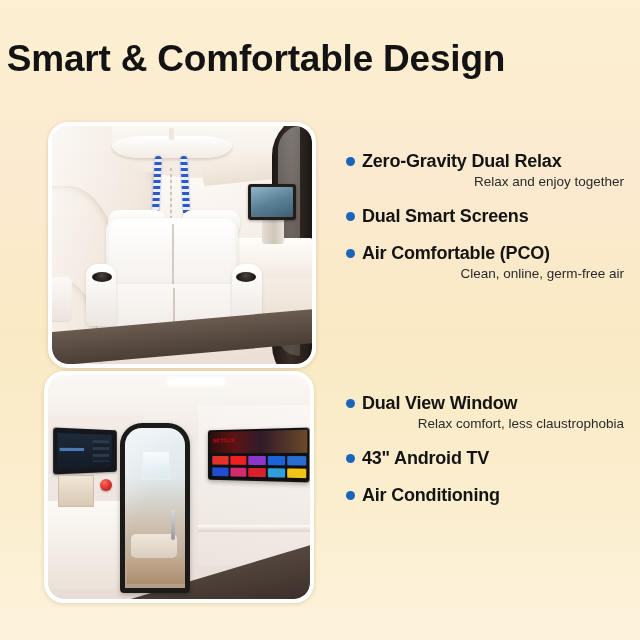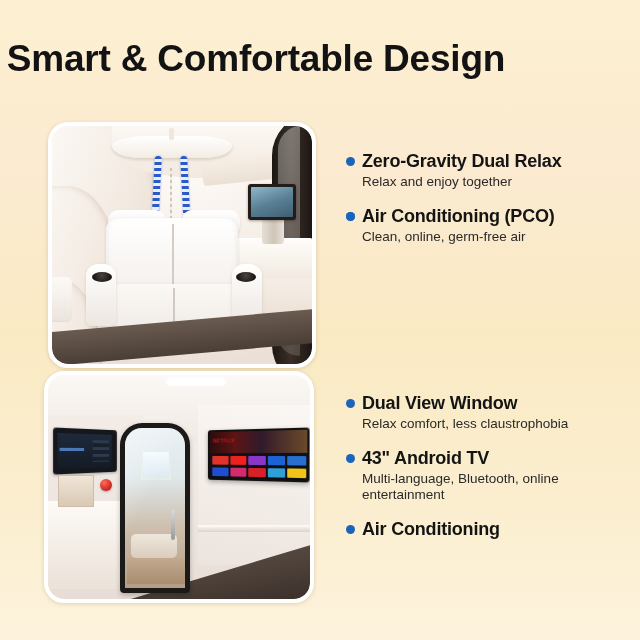--- a/index.html
+++ b/index.html
@@ -502,20 +502,21 @@
     font-weight: bold;
     color: #141414;
     line-height: 22px;
     letter-spacing: -0.2px;
   }
   .feature-desc {
     font-size: 13.5px;
     color: #2a2a2a;
     line-height: 16px;
     margin-top: 2px;
+    text-align: right;
   }
 </style>
 </head>
 <body>
 
 <div id="page">
 
   <div class="page-title">Smart &amp; Comfortable Design</div>
 
   <div class="photo-card" id="card-seats">
@@ -610,38 +611,38 @@
   </div>
 
   <div class="feature-list" id="list-top">
     <div class="feature-item">
       <span class="bullet"></span>
       <div class="feature-title">Zero-Gravity Dual Relax</div>
       <div class="feature-desc">Relax and enjoy together</div>
     </div>
     <div class="feature-item">
       <span class="bullet"></span>
+      <div class="feature-title">Dual Smart Screens</div>
     </div>
     <div class="feature-item">
       <span class="bullet"></span>
-      <div class="feature-title">Air Conditioning (PCO)</div>
+      <div class="feature-title">Air Comfortable (PCO)</div>
       <div class="feature-desc">Clean, online, germ-free air</div>
     </div>
   </div>
 
   <div class="feature-list" id="list-bottom">
     <div class="feature-item">
       <span class="bullet"></span>
       <div class="feature-title">Dual View Window</div>
       <div class="feature-desc">Relax comfort, less claustrophobia</div>
     </div>
     <div class="feature-item">
       <span class="bullet"></span>
       <div class="feature-title">43" Android TV</div>
-      <div class="feature-desc">Multi-language, Bluetooth, online entertainment</div>
     </div>
     <div class="feature-item">
       <span class="bullet"></span>
       <div class="feature-title">Air Conditioning</div>
     </div>
   </div>
 
 </div>
 
 </body></html>

